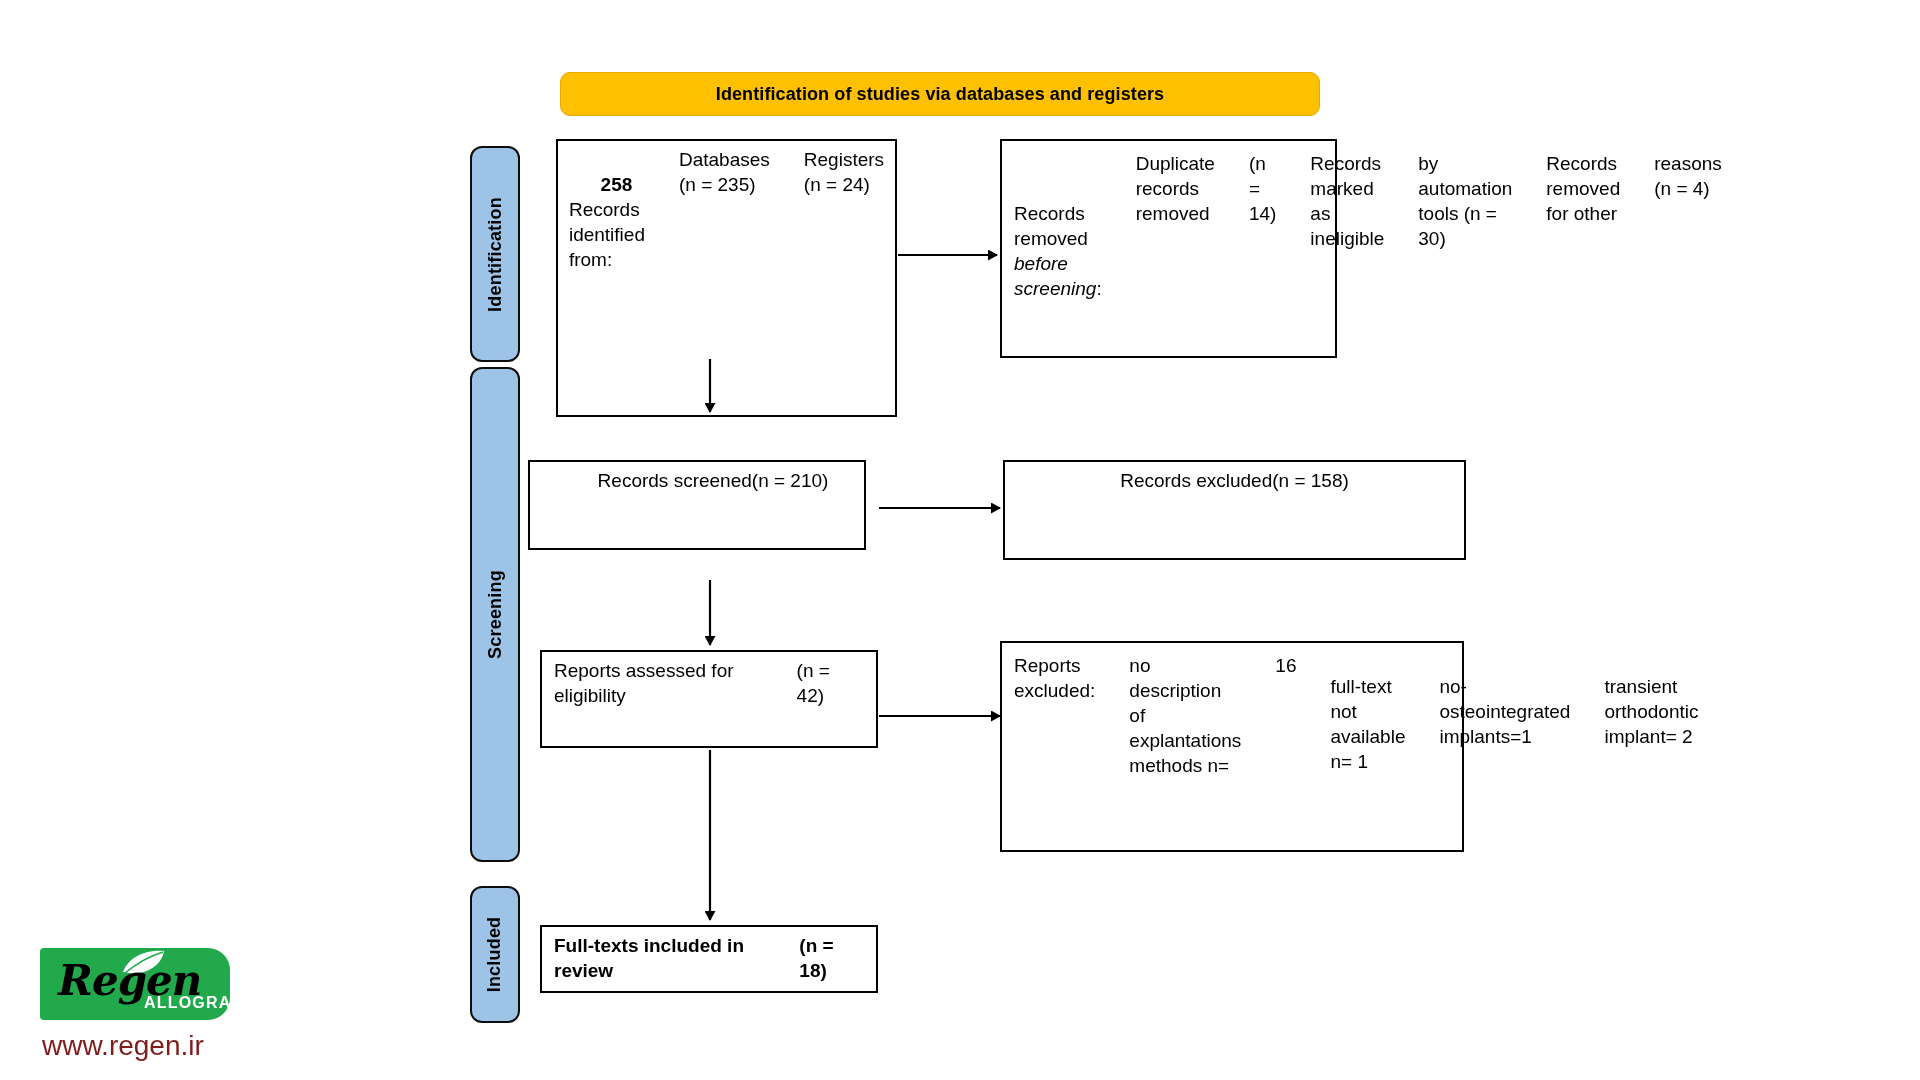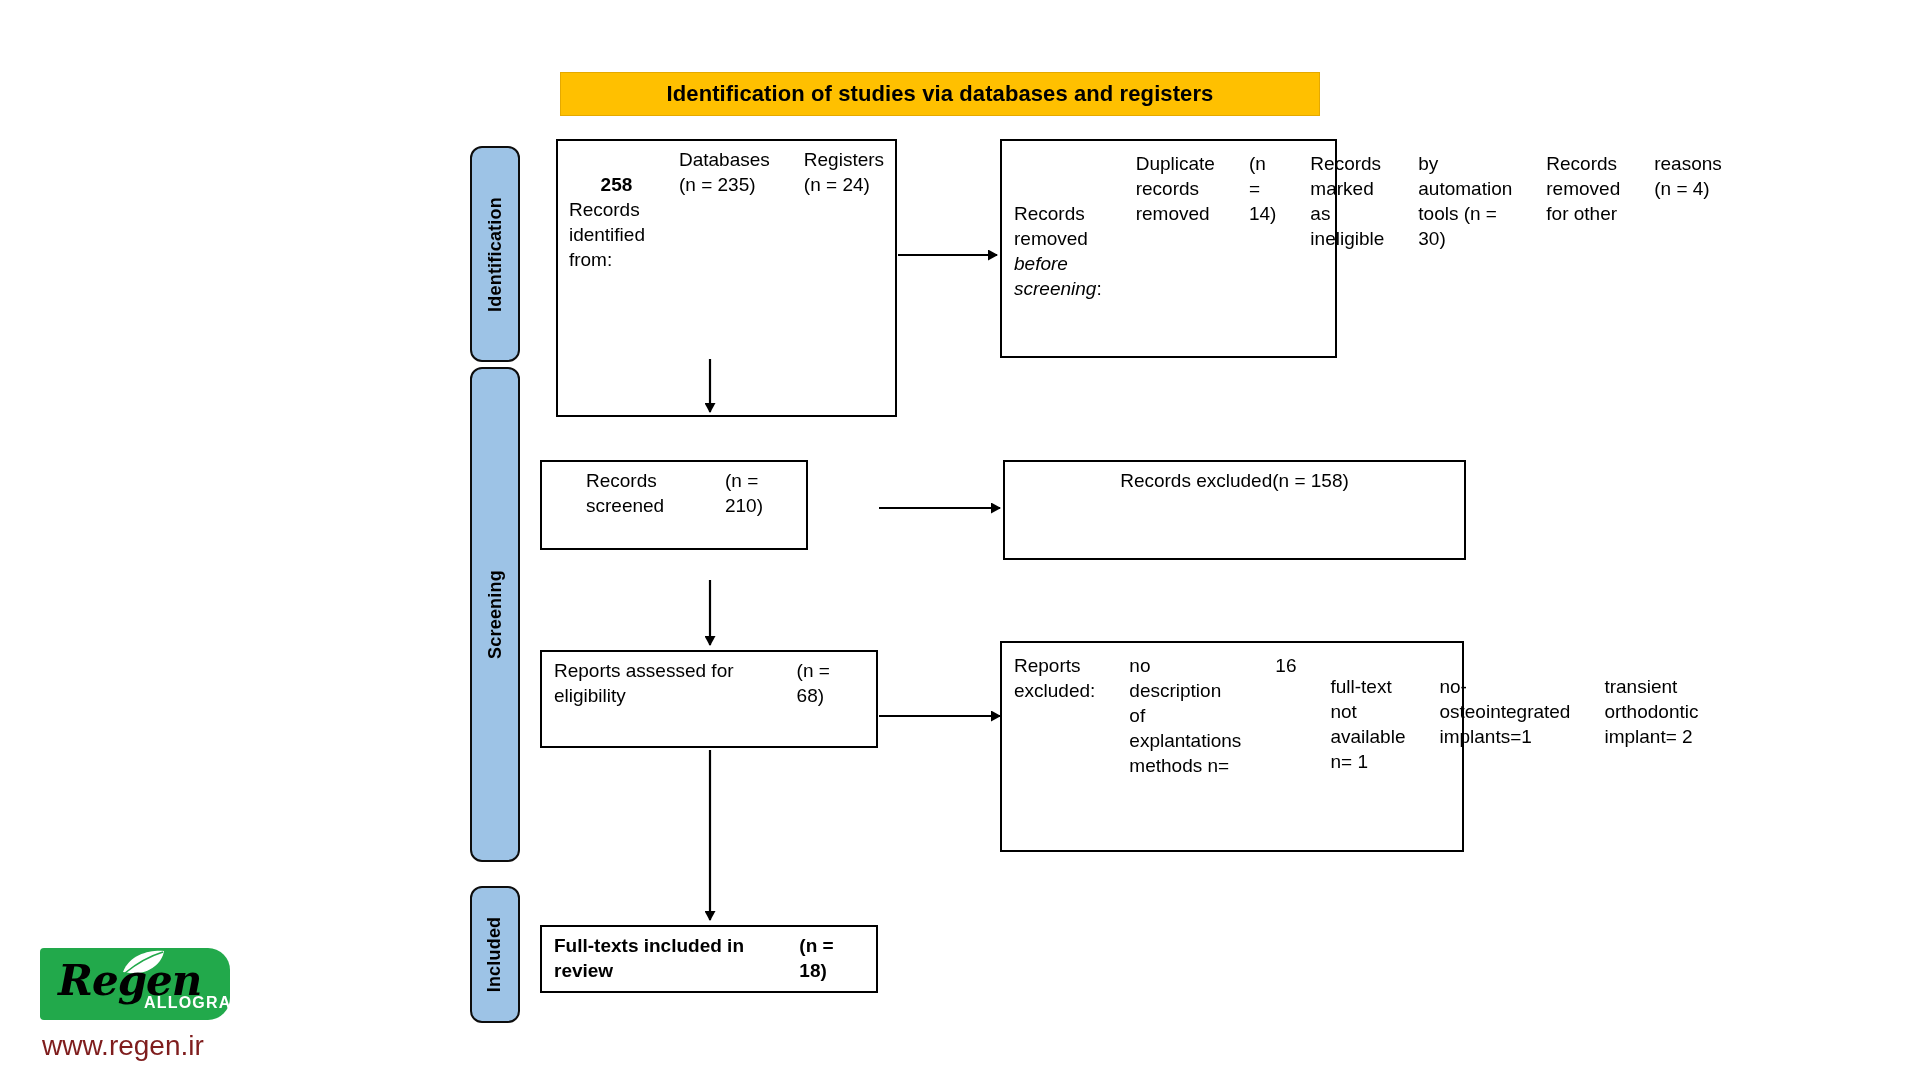--- a/index.html
+++ b/index.html
@@ -24,26 +24,26 @@
     height: 1080px;
   }
 
   
   .abs { position: absolute; box-sizing: border-box; }
 
   
   .stage-banner {
     background: #FFC000;
     border: 1px solid #E5A900;
-    border-radius: 0;
+    border-radius: 10px;
     display: flex;
     align-items: center;
     justify-content: center;
     font-weight: bold;
-    font-size: 22px;
+    font-size: 18px;
     letter-spacing: 0.1px;
     color: #000;
   }
 
   
   .side-bar {
     background: #9DC3E6;
     border: 2.5px solid #0d0d0d;
     border-radius: 12px;
     display: flex;
@@ -161,33 +161,33 @@
       <span>Records removed </span><span class="ital">before screening</span><span>:</span>
     </div>
     <div class="flow-line indent">Duplicate records removed</div>
     <div class="flow-line indent">(n = 14)</div>
     <div class="flow-line indent">Records marked as ineligible</div>
     <div class="flow-line indent">by automation tools (n = 30)</div>
     <div class="flow-line indent">Records removed for other</div>
     <div class="flow-line indent">reasons (n = 4)</div>
   </div>
 
-  <div class="abs flow-box" style="left:540px; top:460px; width:268px; height:90px;padding-left:44px;">
+  <div class="abs flow-box" style="left:528px; top:460px; width:338px; height:90px;padding-left:44px;">
     <div class="flow-line">Records screened</div>
     <div class="flow-line">(n = 210)</div>
   </div>
 
   <div class="abs flow-box" style="left:1003px; top:460px; width:463px; height:100px;">
     <div class="flow-line">Records excluded</div>
     <div class="flow-line">(n = 158)</div>
   </div>
 
   <div class="abs flow-box" style="left:540px; top:650px; width:338px; height:98px;">
     <div class="flow-line">Reports assessed for eligibility</div>
-    <div class="flow-line">(n =  68)</div>
+    <div class="flow-line">(n =  42)</div>
   </div>
 
   <div class="abs flow-box align-top" style="left:1000px; top:641px; width:464px; height:211px;">
     <div class="flow-line">Reports excluded:</div>
     <div class="flow-line indent">no description of explantations methods n=</div>
     <div class="flow-line indent">16</div>
     <div class="flow-line indent spaced">full-text not available n= 1</div>
     <div class="flow-line indent spaced">no-osteointegrated implants=1</div>
     <div class="flow-line indent spaced">transient orthodontic implant= 2</div>
   </div>

